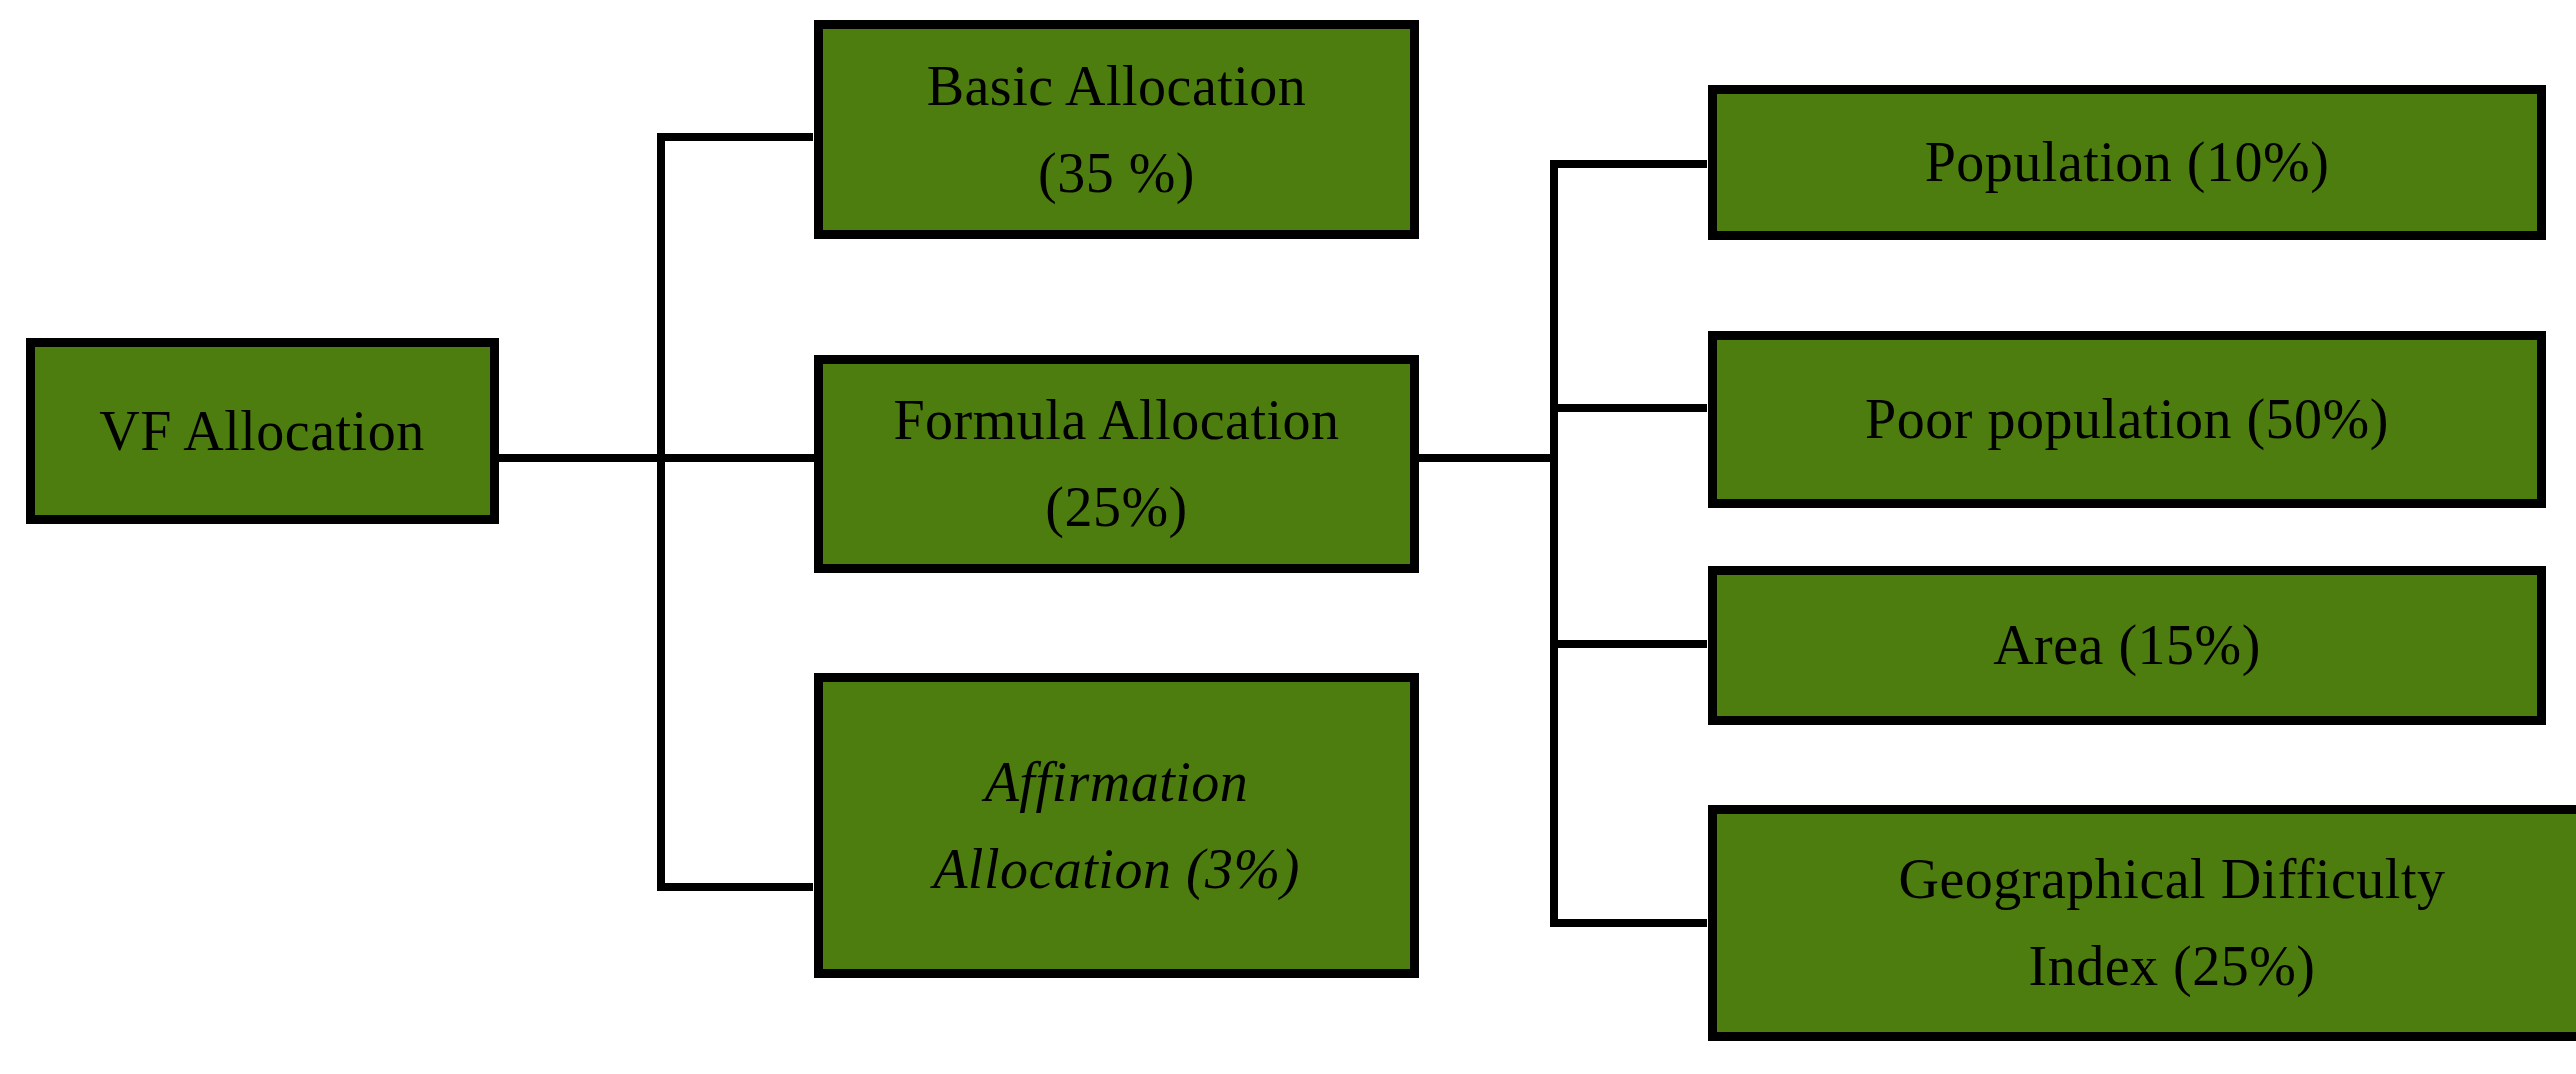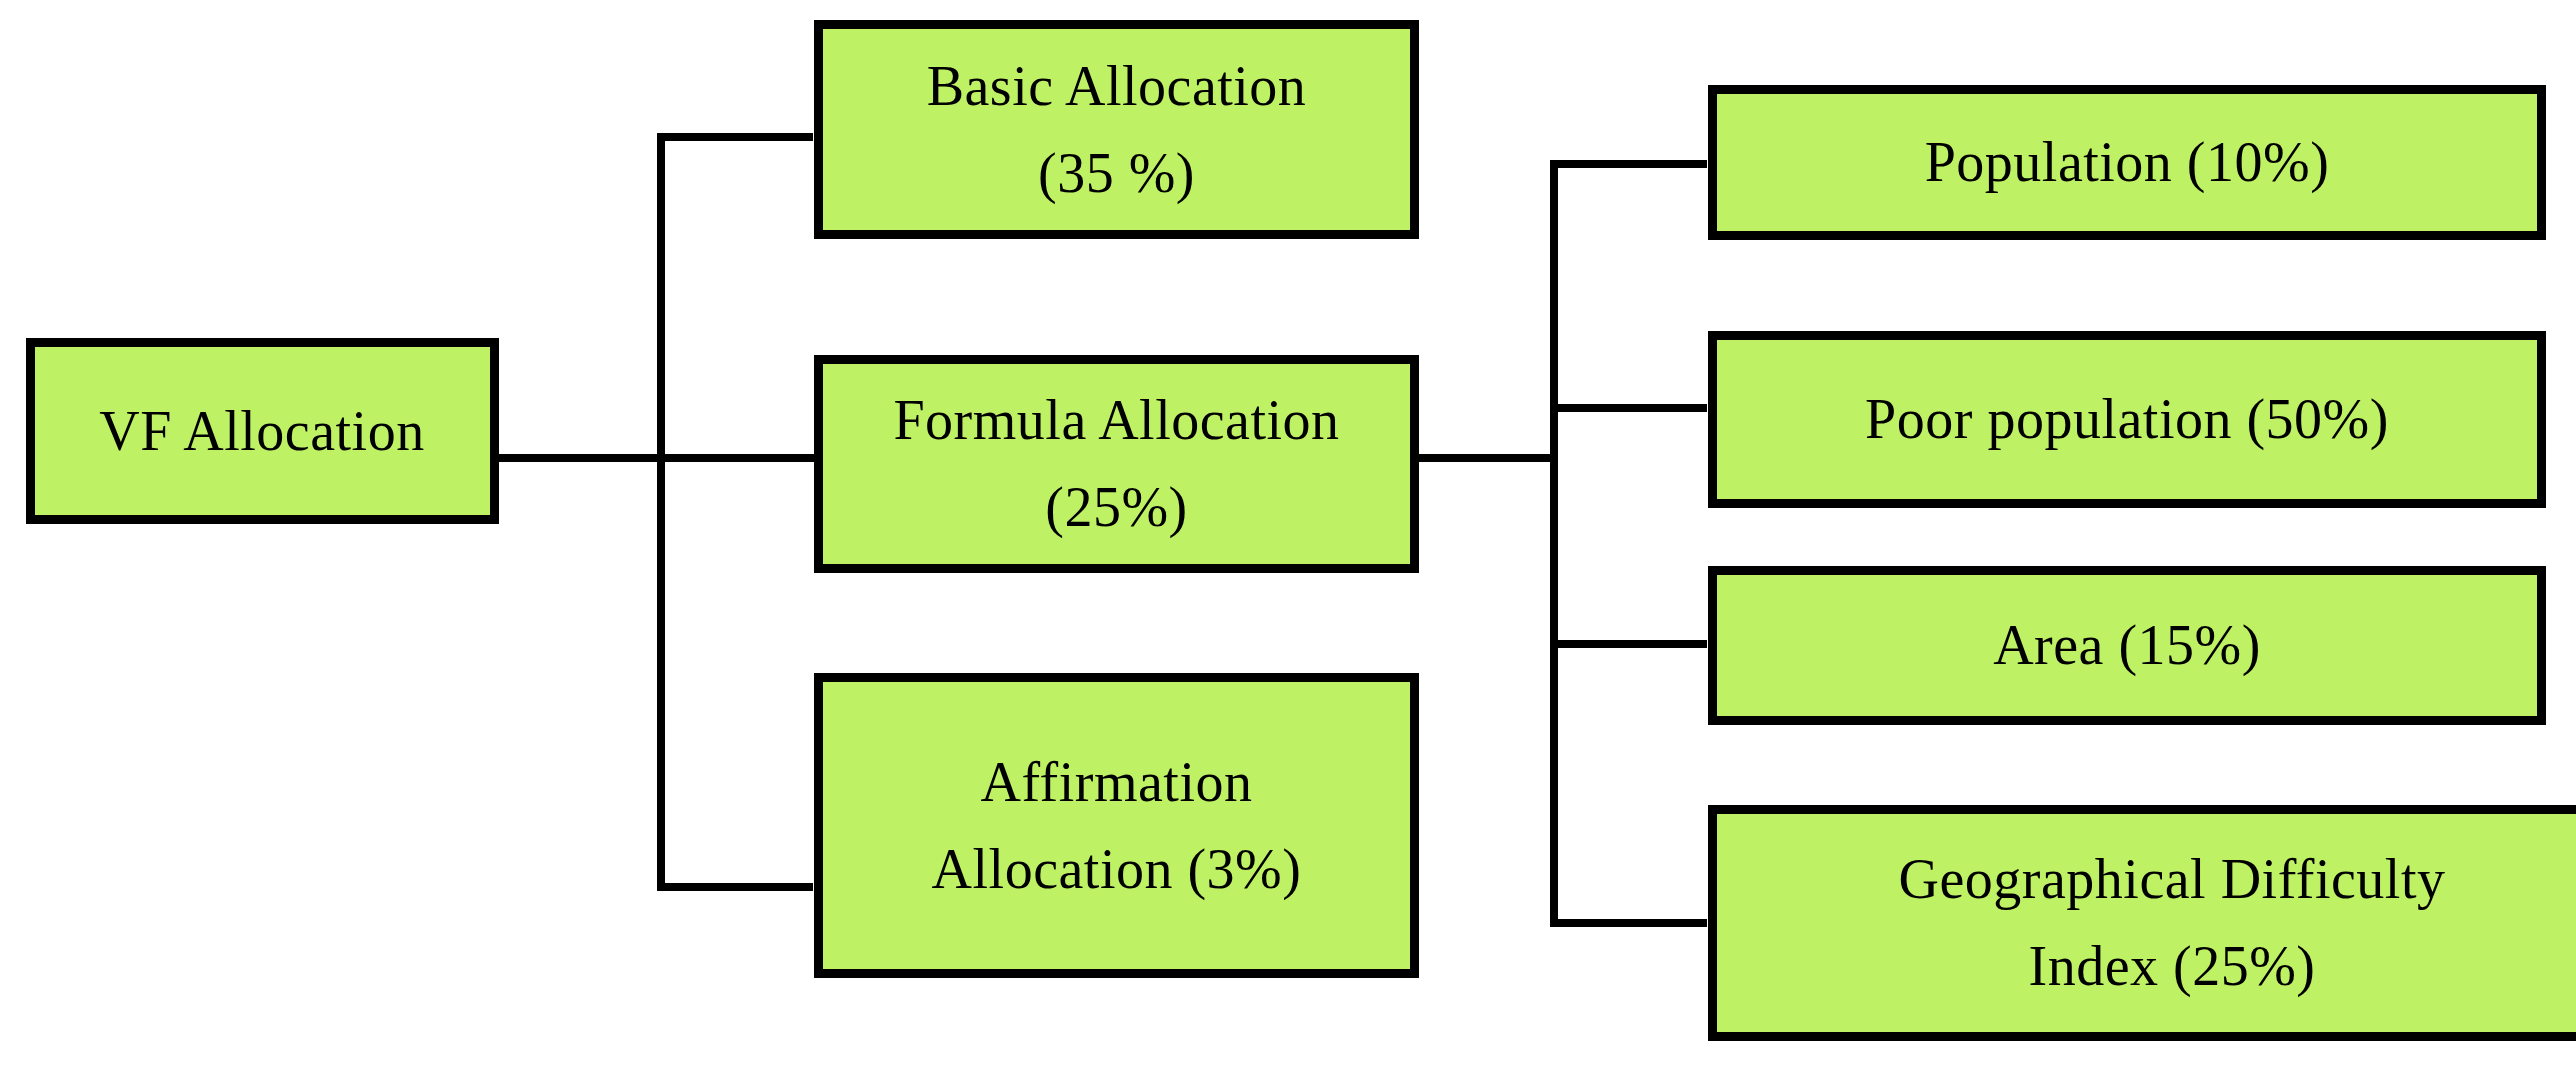--- a/index.html
+++ b/index.html
@@ -13,21 +13,21 @@
     height: 1075px;
     background: #ffffff;
     font-family: "Liberation Serif", "DejaVu Serif", serif;
     color: #000000;
     overflow: hidden;
   }
   .box {
     position: absolute;
     box-sizing: border-box;
     border: 9px solid #000000;
-    background: #bef264;
+    background: #4d7c0f;
     display: flex;
     flex-direction: column;
     align-items: center;
     justify-content: center;
     text-align: center;
     font-size: 56px;
     line-height: 87px;
     letter-spacing: 0.5px;
     z-index: 2;
   }
@@ -35,21 +35,21 @@
   .conn {
     position: absolute;
     background: #000000;
     z-index: 1;
   }
 
   
   #box-vf          { left: 25.5px;   top: 338px;  width: 473px; height: 186px; text-align: right; }
   #box-basic       { left: 814px;  top: 20px;   width: 605px; height: 219px; }
   #box-formula     { left: 814px;  top: 355px;  width: 605px; height: 218px; }
-  #box-affirmation { left: 814px;  top: 673px;  width: 605px; height: 305px; }
+  #box-affirmation { left: 814px;  top: 673px;  width: 605px; height: 305px; font-style: italic; }
   #box-population  { left: 1708px; top: 85px;   width: 838px; height: 155px; }
   #box-poor        { left: 1708px; top: 323px;  width: 838px; height: 177px; margin-top: 8px; }
   #box-area        { left: 1708px; top: 566px;  width: 838px; height: 159px; }
   #box-geo         { left: 1708px; top: 805px;  width: 928px; height: 236px; }
 
   
   #conn-main-h        { left: 498px;  top: 454px;  width: 316px; height: 8.2px; }
   #conn-left-trunk    { left: 657px;  top: 133px;  width: 8.2px;   height: 758px; }
   #conn-basic-branch  { left: 657px;  top: 133px;  width: 156px; height: 8.2px; }
   #conn-affirm-branch { left: 657px;  top: 883px;  width: 156px; height: 8.2px; }

